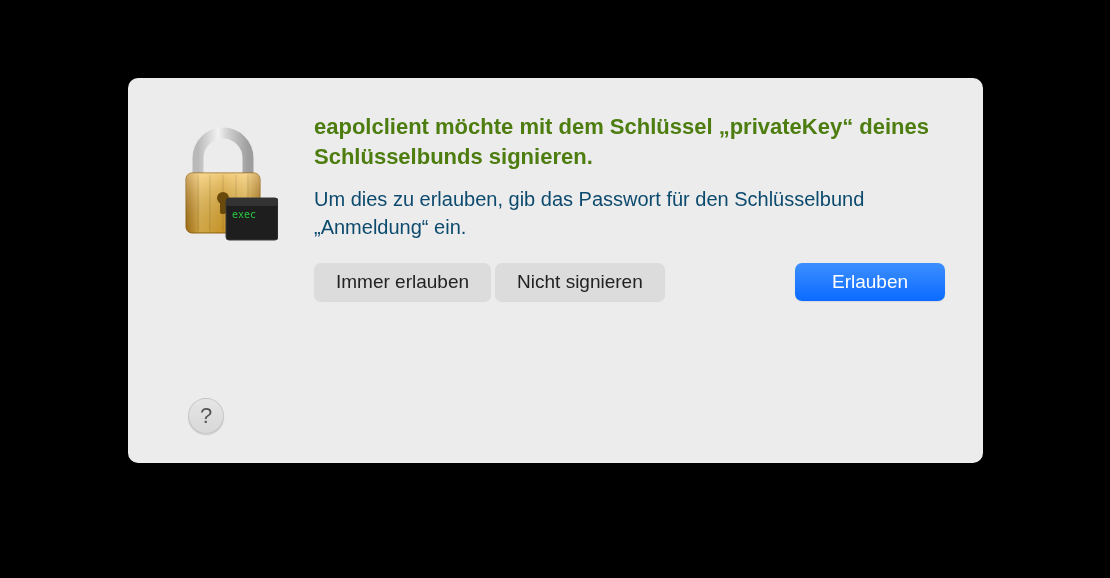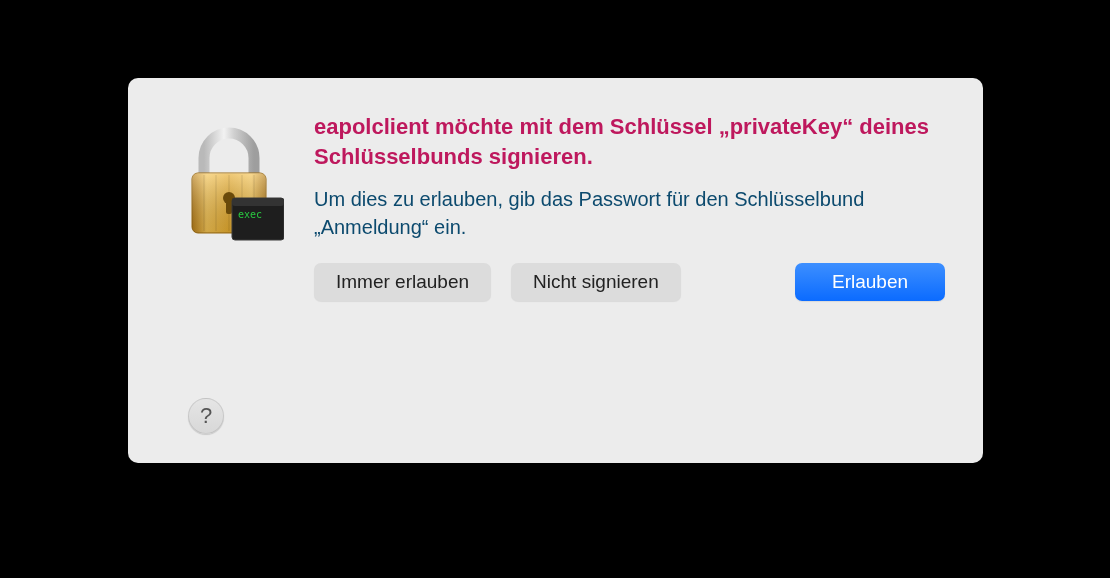--- a/index.html
+++ b/index.html
@@ -27,21 +27,21 @@
       display: flex;
     }
     .left-col {
       width: 140px;
       flex-shrink: 0;
       position: relative;
     }
     .lock-icon {
       position: absolute;
       top: 6px;
-      left: 8px;
+      left: 2px;
       width: 110px;
       height: 130px;
     }
     .help-button {
       position: absolute;
       top: 286px;
       left: 22px;
       width: 36px;
       height: 36px;
       border-radius: 50%;
@@ -56,21 +56,21 @@
       cursor: pointer;
       user-select: none;
     }
     .right-col {
       flex: 1;
       padding-left: 8px;
     }
     .title {
       font-size: 22px;
       font-weight: 700;
-      color: #be185d;
+      color: #4d7c0f;
       line-height: 1.35;
       margin-bottom: 14px;
     }
     .subtitle {
       font-size: 20px;
       color: #0c4a6e;
       line-height: 1.4;
       margin-bottom: 22px;
     }
     .password-row {
@@ -92,21 +92,21 @@
       padding: 0 10px;
       letter-spacing: 3px;
       font-family: Arial, sans-serif;
       outline: none;
       box-shadow: 0 0 0 4px rgba(85,145,238,0.55), inset 0 0 0 1px rgba(0,0,0,0.05);
       border-radius: 2px;
       color: #000;
     }
     .button-row {
       display: flex;
-      gap: 20px;
+      gap: 4px;
       justify-content: flex-start;
     }
     .btn {
       height: 38px;
       border-radius: 7px;
       font-size: 19px;
       padding: 0 22px;
       border: none;
       cursor: pointer;
       user-select: none;

